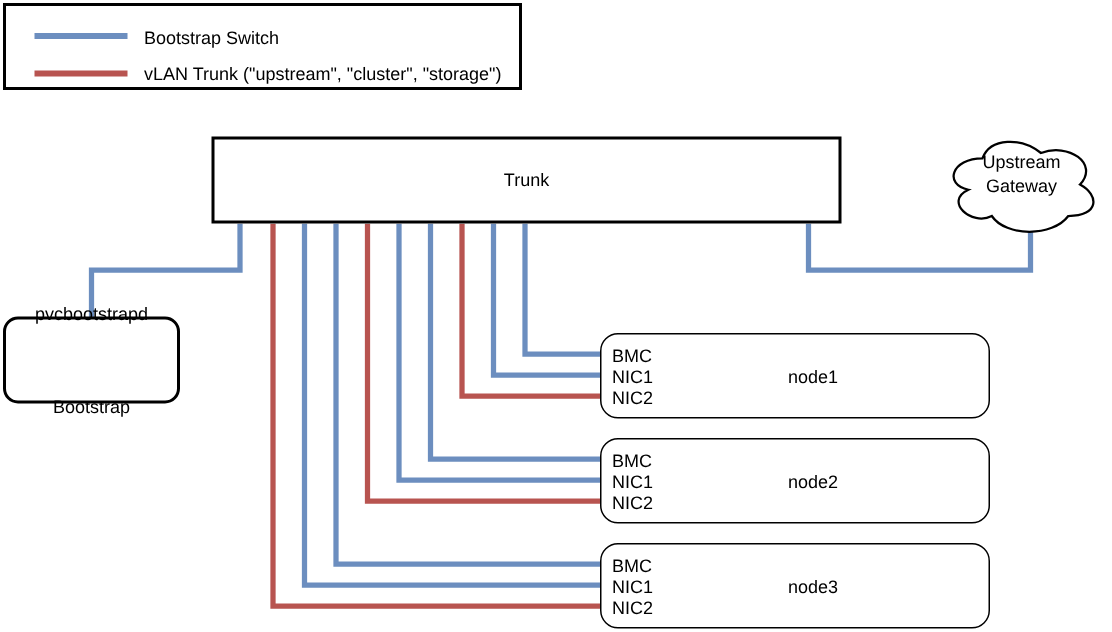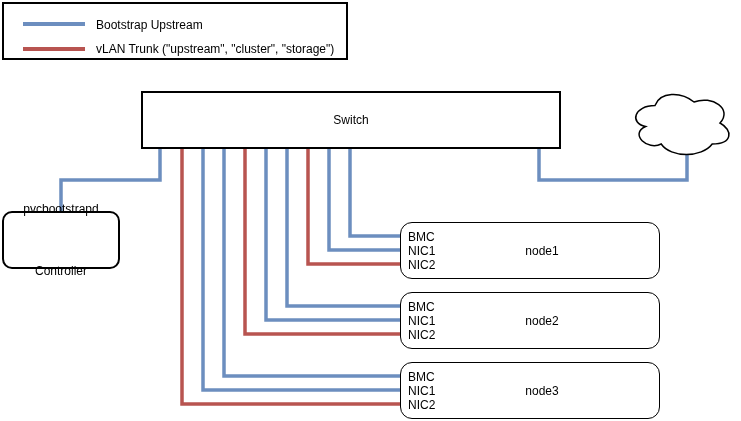--- a/index.html
+++ b/index.html
@@ -98,33 +98,37 @@
     <polyline class="c-red" points="245,149 245,334 402,334"></polyline>
     <polyline class="c-red" points="182,149 182,404 402,404"></polyline>
 
     <g transform="translate(629,88)">
       <path class="cloud-shape" d="M 26,17.5 C 5.2,17.5 0,35 16.6,38.5 C 0,46.2 18.7,63 32.2,56 C 41.6,70 72.8,70 83.2,56 C 104,56 104,42 91,35 C 104,21 83.2,7 65,14 C 52,3.5 31.2,3.5 26,17.5 Z"></path>
     </g>
   </svg>
 
   <div class="box legend-box">
     <div class="legend-swatch sw-blue" style="left:19px; top:18px;"></div>
-    <div class="legend-label" style="top:14px;">Bootstrap Upstream</div>
+    <div class="legend-label" style="top:14px;">Bootstrap Switch</div>
     <div class="legend-swatch sw-red" style="left:19px; top:43px;"></div>
     <div class="legend-label" style="top:38px;">vLAN Trunk ("upstream", "cluster", "storage")</div>
   </div>
 
   <div class="box switch-box center-flex">
-    <span>Switch</span>
+    <span>Trunk</span>
   </div>
 
+  <div class="cloud-label">
+    <div>Upstream</div>
+    <div>Gateway</div>
+  </div>
 
   <div class="box rounded controller-box center-flex col">
     <div>pvcbootstrapd</div>
-    <div>Controller</div>
+    <div>Bootstrap</div>
   </div>
 
   <div class="node-box node1">
     <div class="node-name">node1</div>
     <div class="port port-0">BMC</div>
     <div class="port port-1">NIC1</div>
     <div class="port port-2">NIC2</div>
   </div>
 
   <div class="node-box node2">

